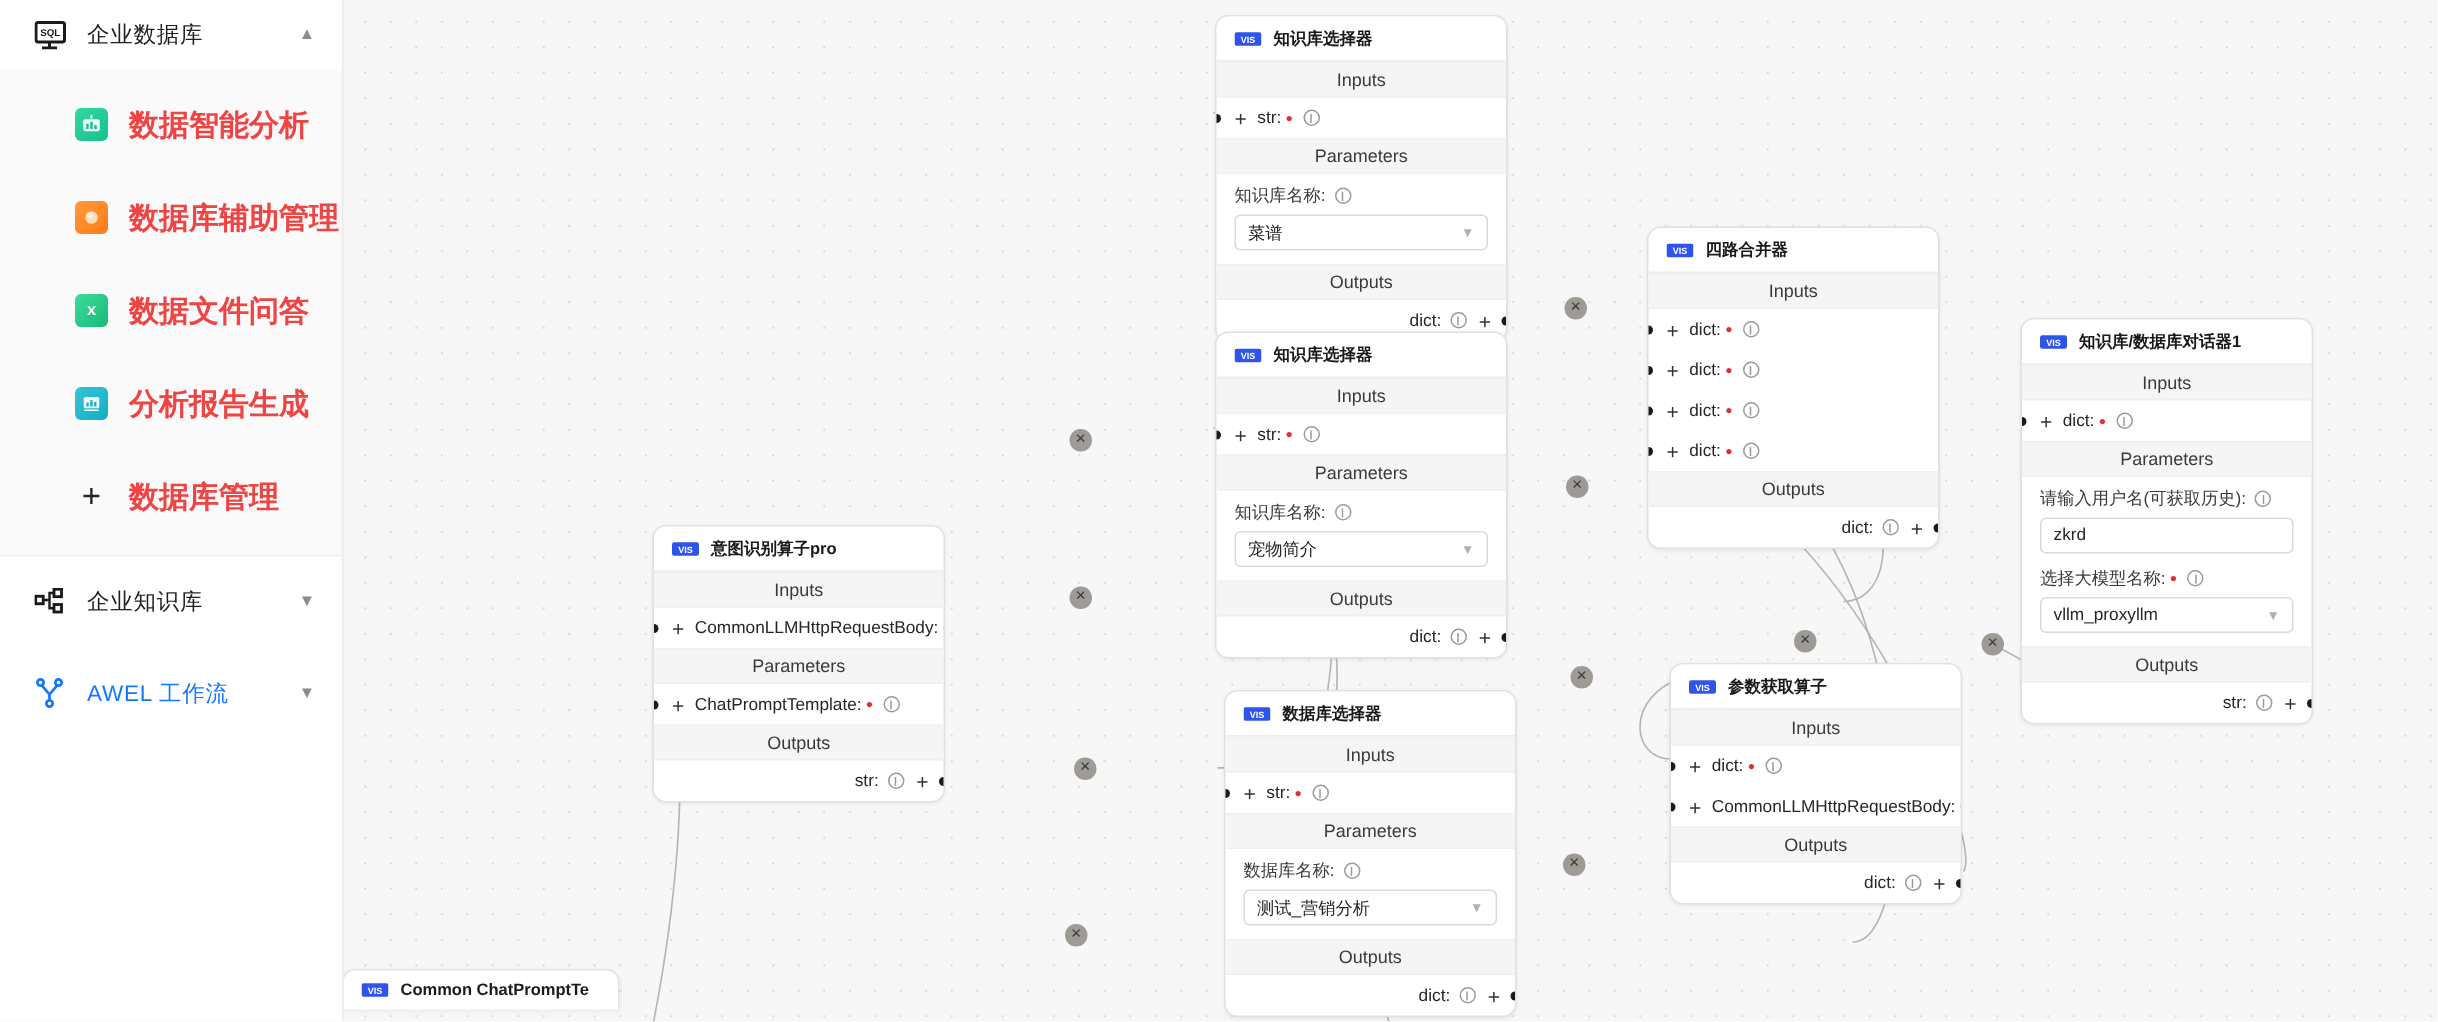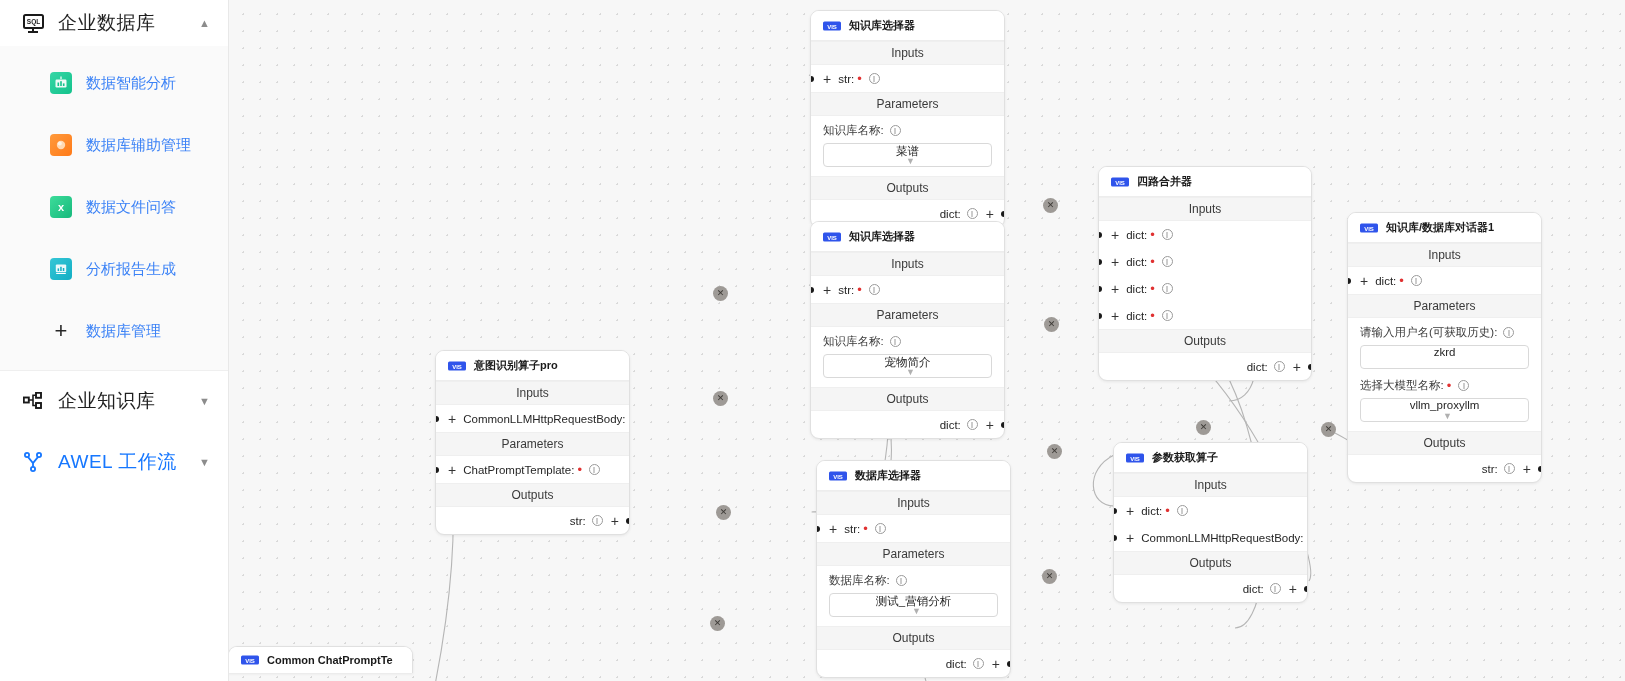--- a/index.html
+++ b/index.html
@@ -26,21 +26,21 @@
     padding: 0 18px 0 22px;
     position: relative;
     cursor: pointer;
   }
   .side-group-header .g-icon {
     width: 22px; height: 22px; flex: 0 0 22px;
     display: flex; align-items: center; justify-content: center;
     margin-right: 14px;
   }
   .side-group-header .g-label {
-    font-size: 19px; color: #1f1f1f; letter-spacing: .5px; font-weight: 400;
+    font-size: 15px; color: #1f1f1f; letter-spacing: .5px; font-weight: 400;
   }
   .side-group-header.accent .g-label { color: #1677ff; font-weight: 500; text-align: center; }
   .side-group-header .chev {
     margin-left: auto; color: #8c8c8c; font-size: 11px; line-height: 1;
   }
   .side-sub {
     background: #fafafa;
     padding: 6px 0 8px 0;
   }
   .side-item {
@@ -49,21 +49,21 @@
     padding-left: 50px;
     cursor: pointer;
   }
   .side-item .s-icon {
     width: 22px; height: 22px; flex: 0 0 22px;
     margin-right: 14px;
     display: flex; align-items: center; justify-content: center;
     border-radius: 4px;
     font-size: 11px; color: #fff; font-weight: 700;
   }
-  .side-item .s-label { font-size: 15px; color: #3b82f6; }
+  .side-item .s-label { font-size: 20px; color: #ef4444; font-weight: bold; }
   .ic-green { background: linear-gradient(135deg,#36d6a6,#13c28b); }
   .ic-orange { background: linear-gradient(135deg,#ff9a3c,#ff7a18); }
   .ic-excel { background: linear-gradient(135deg,#3ddc9a,#16b97c); }
   .ic-report { background: linear-gradient(135deg,#35c6d6,#12aec4); }
   .plus-ic { font-size: 22px; color: #262626; font-weight: 300; line-height: 1; }
   .side-div { height: 1px; background: #efefef; margin: 0; }
 
   
   .canvas {
     position: relative;
@@ -151,21 +151,20 @@
   }
   .field {
     height: 24px;
     border: 1px solid #d9d9d9;
     border-radius: 4px;
     background: #fff;
     display: flex; align-items: center;
     padding: 0 8px;
     font-size: 11.5px;
     color: #262626;
-    flex-direction: column;
   }
   .field .val { flex: 1 1 auto; white-space: nowrap; overflow: hidden; }
   .field .chev-d { color: #b0b0b0; font-size: 9px; line-height: 1; margin-left: 6px; }
 
   
   .edge-x {
     position: absolute;
     width: 15px; height: 15px;
     border-radius: 50%;
     background: #9e9a96;
@@ -384,21 +383,21 @@
       </div>
       <div class="sec-bar">Outputs</div>
       <div class="port-row out">
         <span class="pname">dict:</span>
         <span class="info"></span>
         <span class="plus right">+</span>
         <span class="dot r"></span>
       </div>
     </div>
 
-    <div class="node" style="left:869px; top:166px; width:214px">
+    <div class="node" style="left:869px; top:151px; width:195px">
       <div class="node-head">
         <svg class="node-logo" viewBox="0 0 24 16">
           <rect x="0" y="2" width="24" height="12" rx="2" fill="#2f54eb"></rect>
           <text x="12" y="11.5" font-size="8" font-family="Liberation Sans, sans-serif" font-weight="700" text-anchor="middle" fill="#fff">VIS</text>
         </svg>
         <span class="node-title">四路合并器</span>
       </div>
       <div class="sec-bar">Inputs</div>
       <div class="port-row">
         <span class="dot l"></span>

